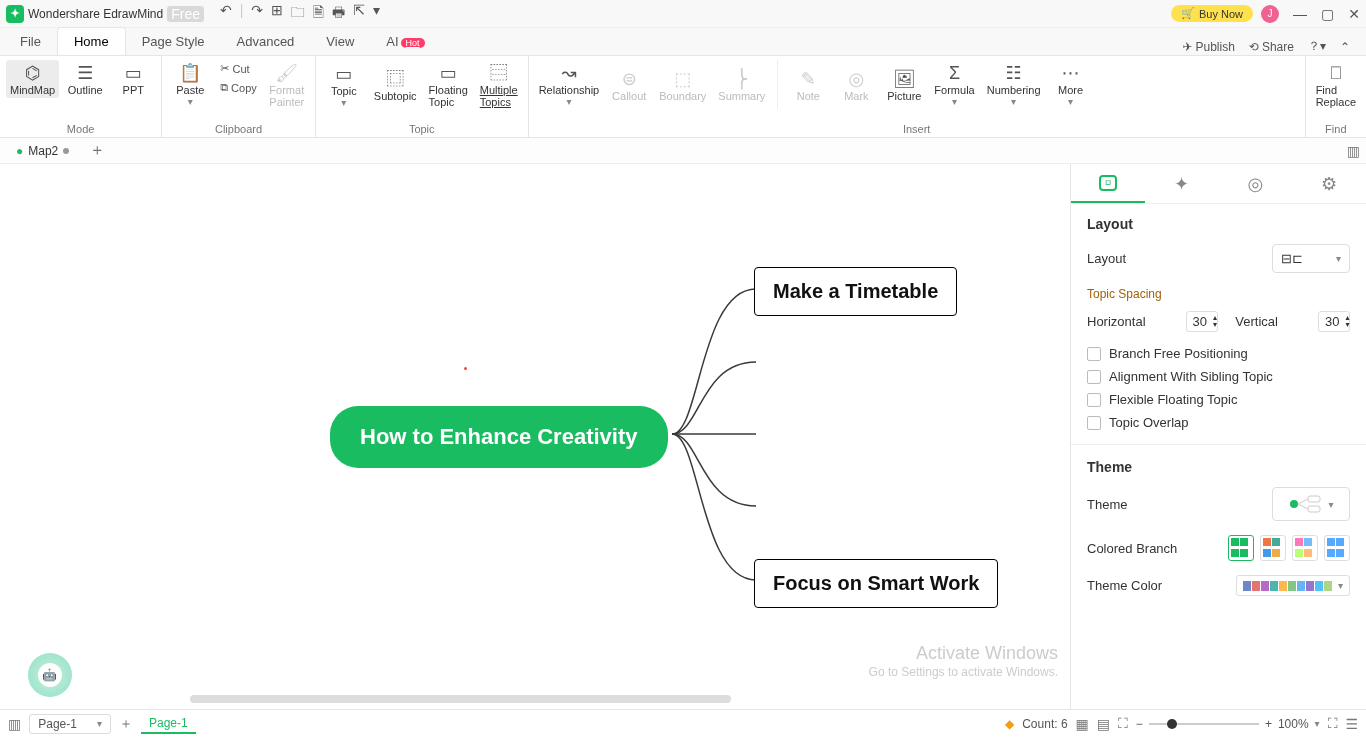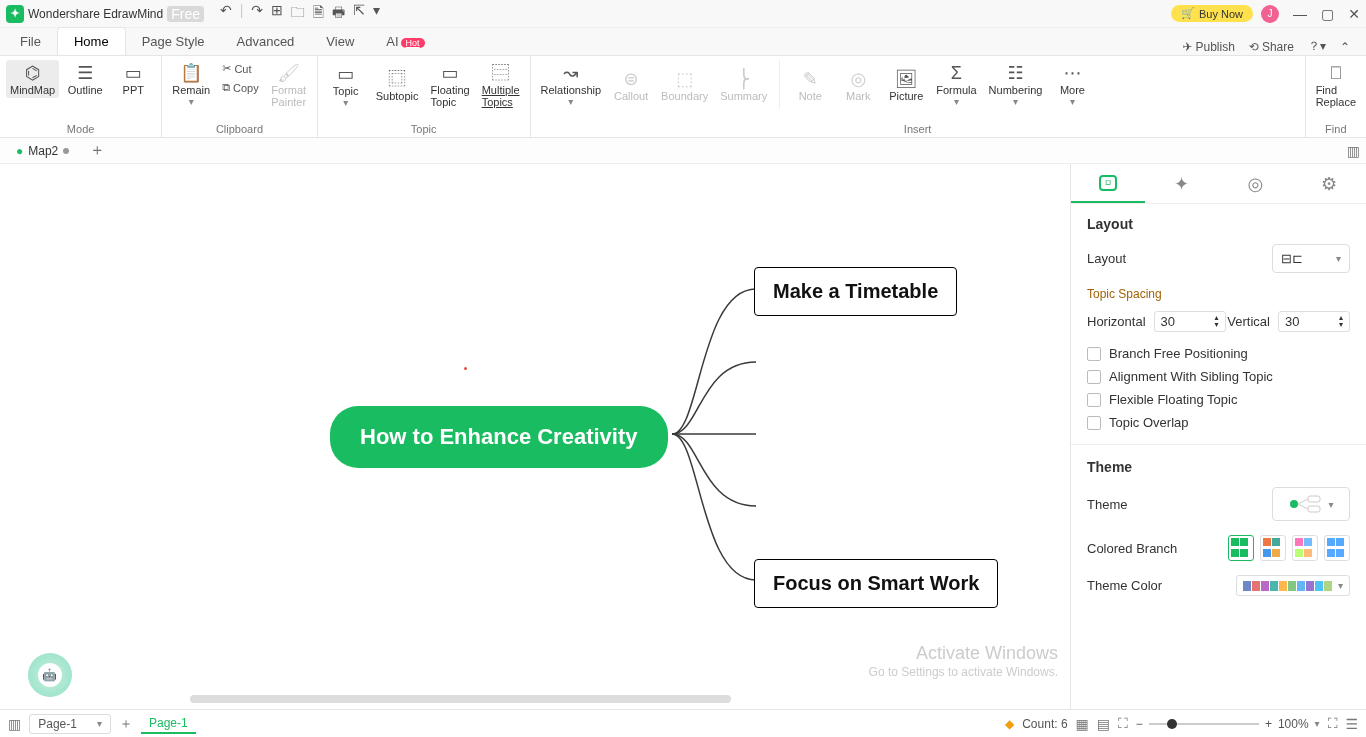--- a/index.html
+++ b/index.html
@@ -46,21 +46,21 @@
   .side-panel{width:296px;border-left:1px solid #e5e5e5;background:#fff;display:flex;flex-direction:column;font-size:13px;color:#333;}
   .sp-tabs{height:40px;display:flex;border-bottom:1px solid #eee;}
   .sp-tab{flex:1;display:flex;align-items:center;justify-content:center;font-size:18px;color:#888;cursor:pointer;}
   .sp-tab.active{color:#1abc62;border-bottom:2px solid #1abc62;position:relative;}
   .sp-tab.active .sq{border:2px solid #1abc62;border-radius:4px;width:18px;height:16px;display:flex;align-items:center;justify-content:center;}
   .sp-body{padding:12px 16px;overflow:auto;flex:1;}
   .sp-h{font-weight:600;font-size:14px;margin-bottom:12px;}
   .sp-row{display:flex;align-items:center;justify-content:space-between;margin-bottom:14px;}
   .sp-select{border:1px solid #ddd;border-radius:4px;padding:6px 8px;display:flex;align-items:center;gap:8px;min-width:78px;justify-content:space-between;}
   .sp-sub{font-size:12px;color:#a16207;margin-bottom:10px;}
-  .sp-spinner{border:1px solid #ddd;border-radius:3px;padding:2px 6px;display:flex;align-items:center;gap:6px;width:72px;justify-content:space-between;}
+  .sp-spinner{border:1px solid #ddd;border-radius:3px;padding:2px 6px;display:flex;align-items:center;gap:6px;width:32px;justify-content:space-between;margin-left:32px;}
   .chev{font-size:10px;color:#888;}
   .chk{display:flex;align-items:center;gap:8px;margin:8px 0;}
   .chk .box{width:14px;height:14px;border:1px solid #bbb;border-radius:2px;}
   .theme-sel{border:1px solid #ddd;border-radius:4px;width:78px;height:34px;display:flex;align-items:center;justify-content:center;gap:6px;}
   .branch-opts{display:flex;gap:6px;}
   .branch-sw{width:26px;height:26px;border:1px solid #ddd;border-radius:3px;display:flex;flex-wrap:wrap;padding:2px;gap:1px;}
   .branch-sw.sel{border-color:#1abc62;}
   .swcell{width:8px;height:8px;}
   .color-strip{display:flex;gap:1px;}
   .color-strip div{width:8px;height:10px;}
@@ -142,21 +142,21 @@
           <div class="ico">▭</div>
           <div>PPT</div>
         </div>
     </div>
     <div class="rib-label">Mode</div>
   </div>
   <div class="rib-group">
     <div class="rib-icons" style="align-items:flex-start;">
       <div class="rib-btn">
           <div class="ico">📋</div>
-          <div>Remain</div>
+          <div>Paste</div>
           <div class="chev">▾</div>
         </div>
       <div style="display:flex;flex-direction:column;gap:2px;">
         <div class="rib-small dis">
             <span>✂</span>
             <span>Cut</span>
           </div>
         <div class="rib-small dis">
             <span>⧉</span>
             <span>Copy</span>

